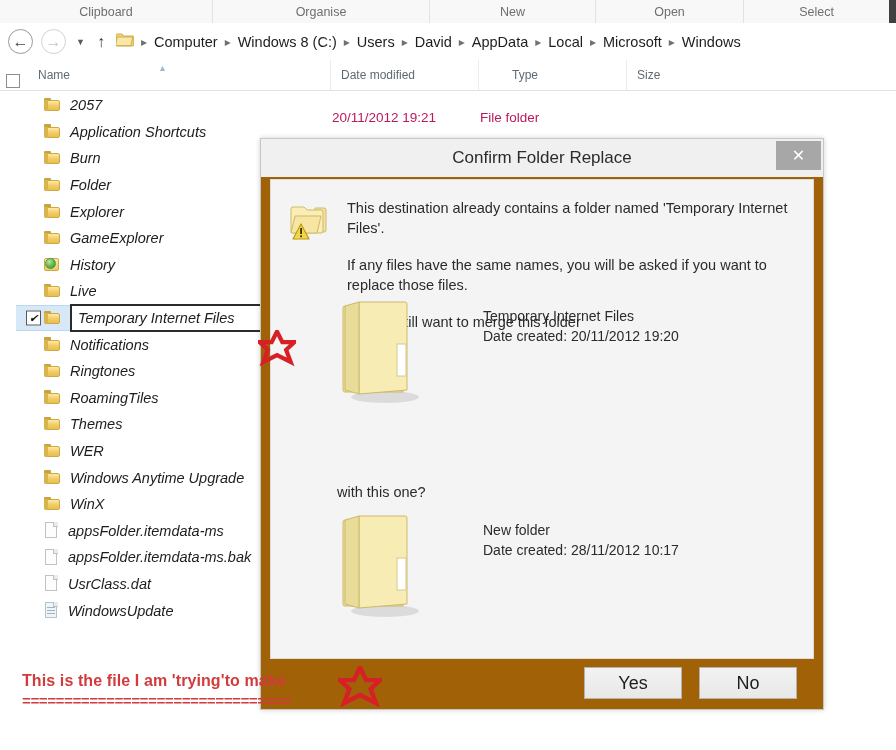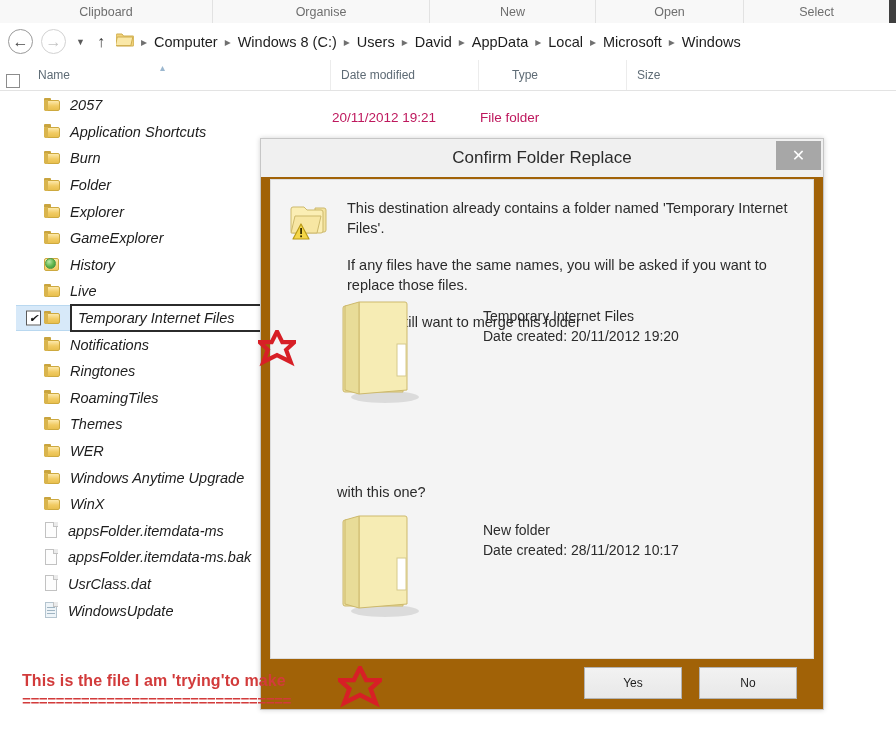--- a/index.html
+++ b/index.html
@@ -221,21 +221,21 @@
   }
   .withthis{
     position:absolute;left:75px;top:470px;
     font-size:14.5px;color:#2b2b2b;
   }
   .dlg-btn{
     position:absolute;width:98px;height:32px;
     background:linear-gradient(180deg,#f2f2f2 0%,#e8e8e8 100%);
     border:1px solid #b3b3b3;
     display:flex;align-items:center;justify-content:center;
-    font-size:12px;color:#1d1d1d;
+    font-size:18px;color:#1d1d1d;
     box-sizing:border-box;
   }
 
   
   .ann-text{
     position:absolute;left:22px;top:672px;
     font-size:16px;font-weight:bold;color:#d23b3b;
     letter-spacing:0.1px;white-space:nowrap;
   }
   .ann-eq{

